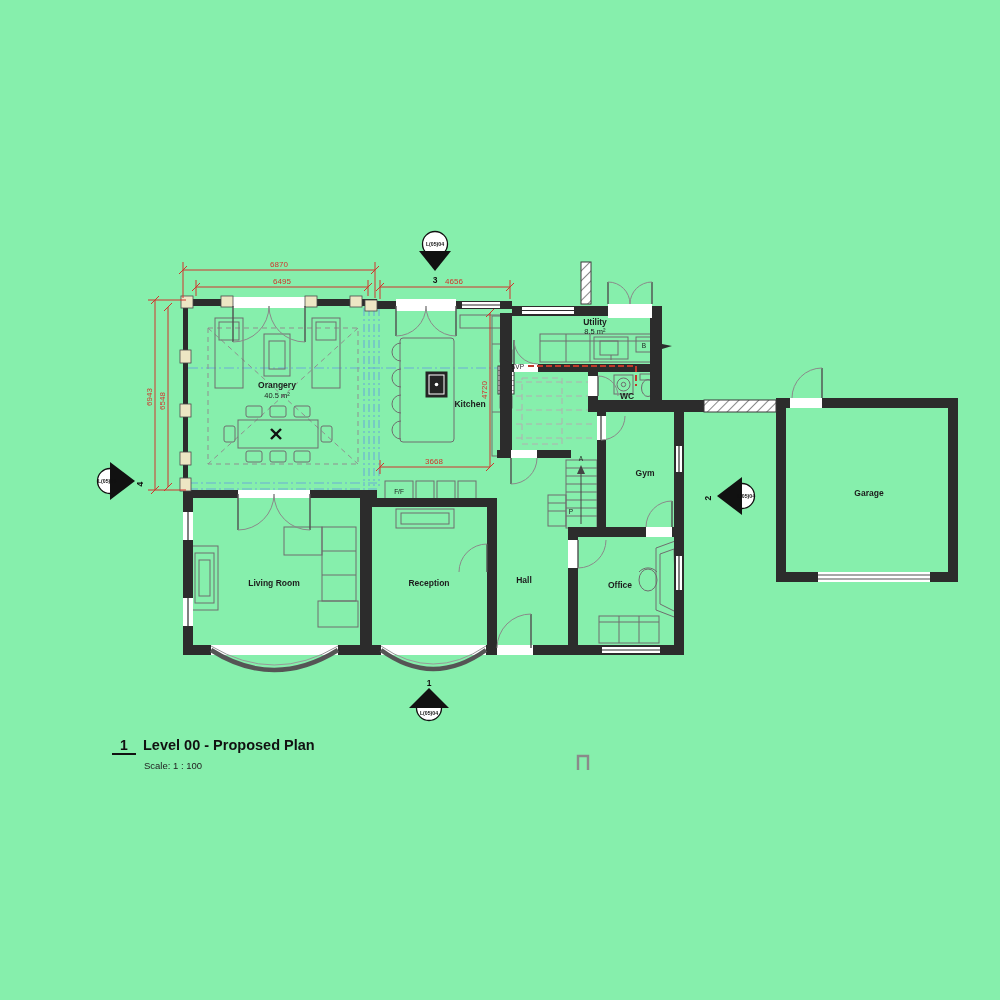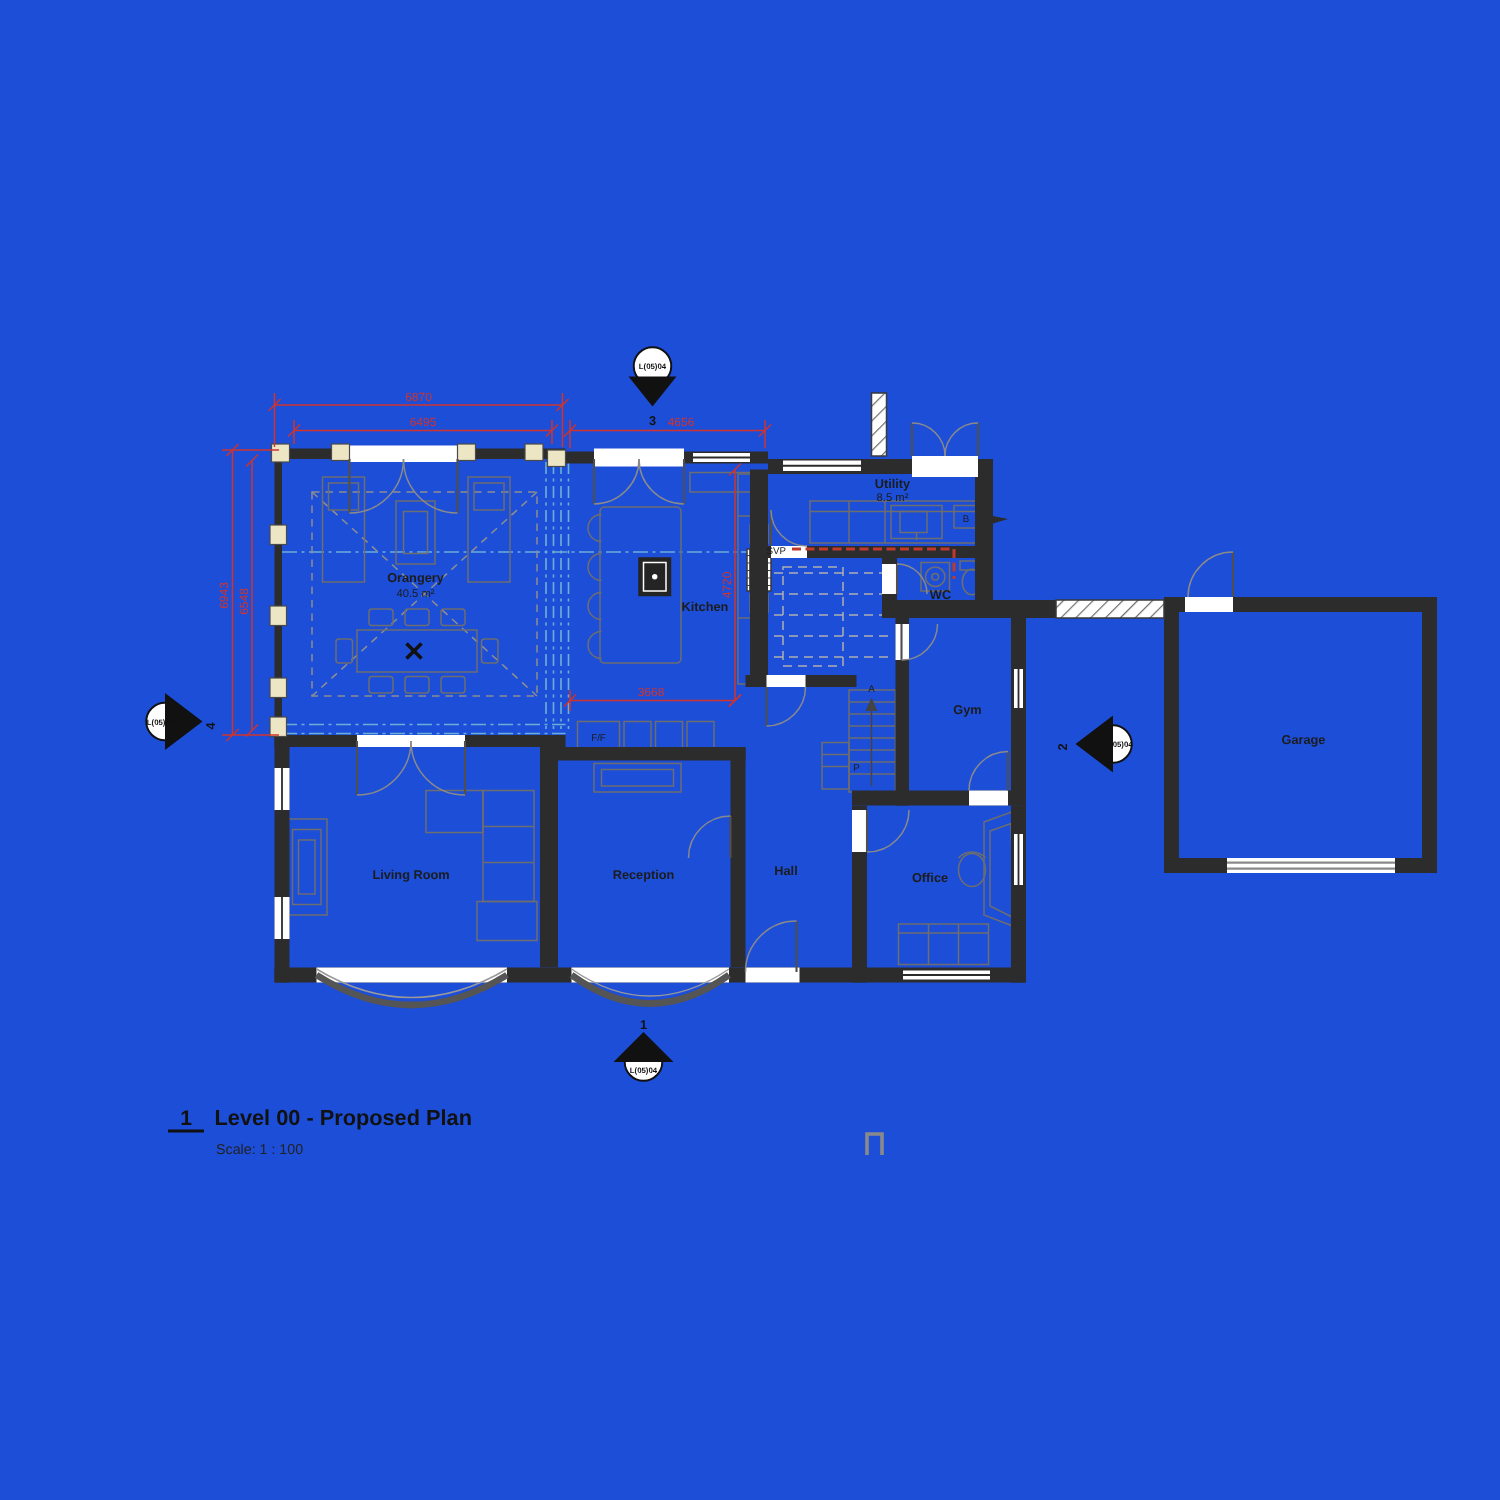--- a/index.html
+++ b/index.html
@@ -1,16 +1,16 @@
 <!DOCTYPE html>
 <html><head>
 <meta charset="utf-8">
 <style>
   html,body{margin:0;padding:0;background:#ffffff;}
-  .sheet{position:relative;width:1000px;height:1000px;background:#1d4ed8;overflow:hidden;
+  .sheet{position:relative;width:1000px;height:1000px;background:#86efac;overflow:hidden;
          font-family:"Liberation Sans", sans-serif;}
   svg{position:absolute;left:0;top:0;}
   text{font-family:"Liberation Sans", sans-serif;}
   .room-label{font-size:8.5px;font-weight:bold;fill:#1c1c1c;}
   .area-label{font-size:7.5px;fill:#1c1c1c;}
   .dim-label{font-size:8px;fill:#d0342c;}
   .tiny-label{font-size:6.5px;fill:#1c1c1c;}
   .marker-ref{font-size:5.2px;font-weight:bold;fill:#111;}
   .marker-num{font-size:8.5px;font-weight:bold;fill:#111;}
   .title-num{font-size:14px;font-weight:bold;fill:#111;}

